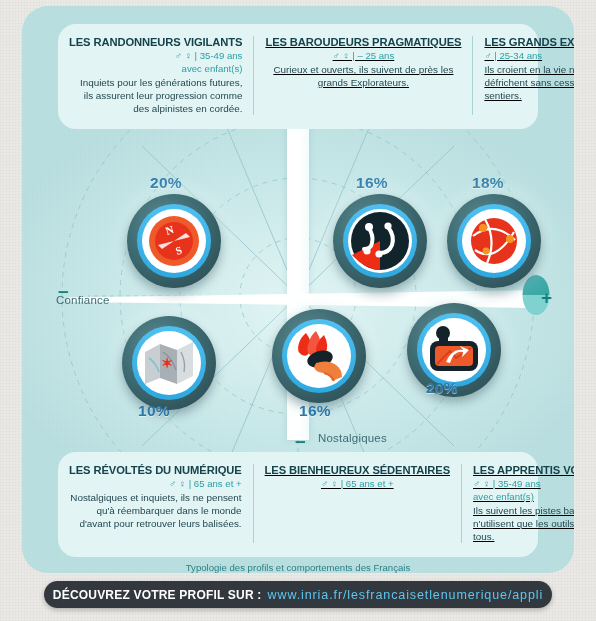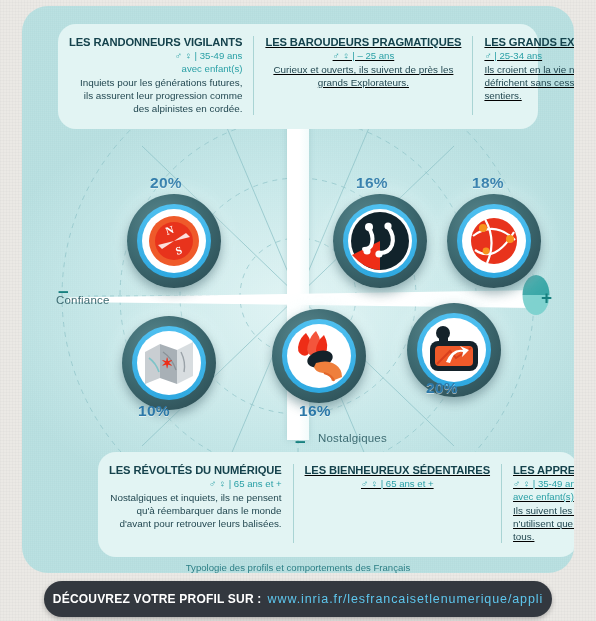--- a/index.html
+++ b/index.html
@@ -147,21 +147,21 @@
   .card-row {
     position: absolute;
     left: 36px;
     width: 480px;
     background: #e2f4f3;
     border-radius: 18px;
     display: flex;
     padding: 12px 0 14px 0;
   }
   #card-row-top    { top: 18px; }
-  #card-row-bottom { top: 446px; margin-left: 40px; }
+  #card-row-bottom { top: 446px; }
 
   .card {
     padding: 0 11px;
     flex: 1 1 0;
   }
   .card + .card { border-left: 1px solid #a9d4d4; text-decoration: underline; }
 
   .card-title {
     font-size: 11.2px;
     font-weight: bold;
@@ -191,21 +191,21 @@
     left: 0; right: 0; top: 556px;
     text-align: center;
     font-size: 9.6px;
     color: #2c7f86;
   }
 
   
   #footer-bar {
     position: absolute;
     left: 44px; top: 581px;
-    width: 508px; height: 36px;
+    width: 508px; height: 27px;
     border-radius: 18px;
     background: #33383f;
     display: flex;
     align-items: center;
     justify-content: center;
     box-shadow: 0 2px 5px rgba(0,0,0,.25);
   }
   #footer-label {
     color: #ffffff;
     font-size: 12px;

